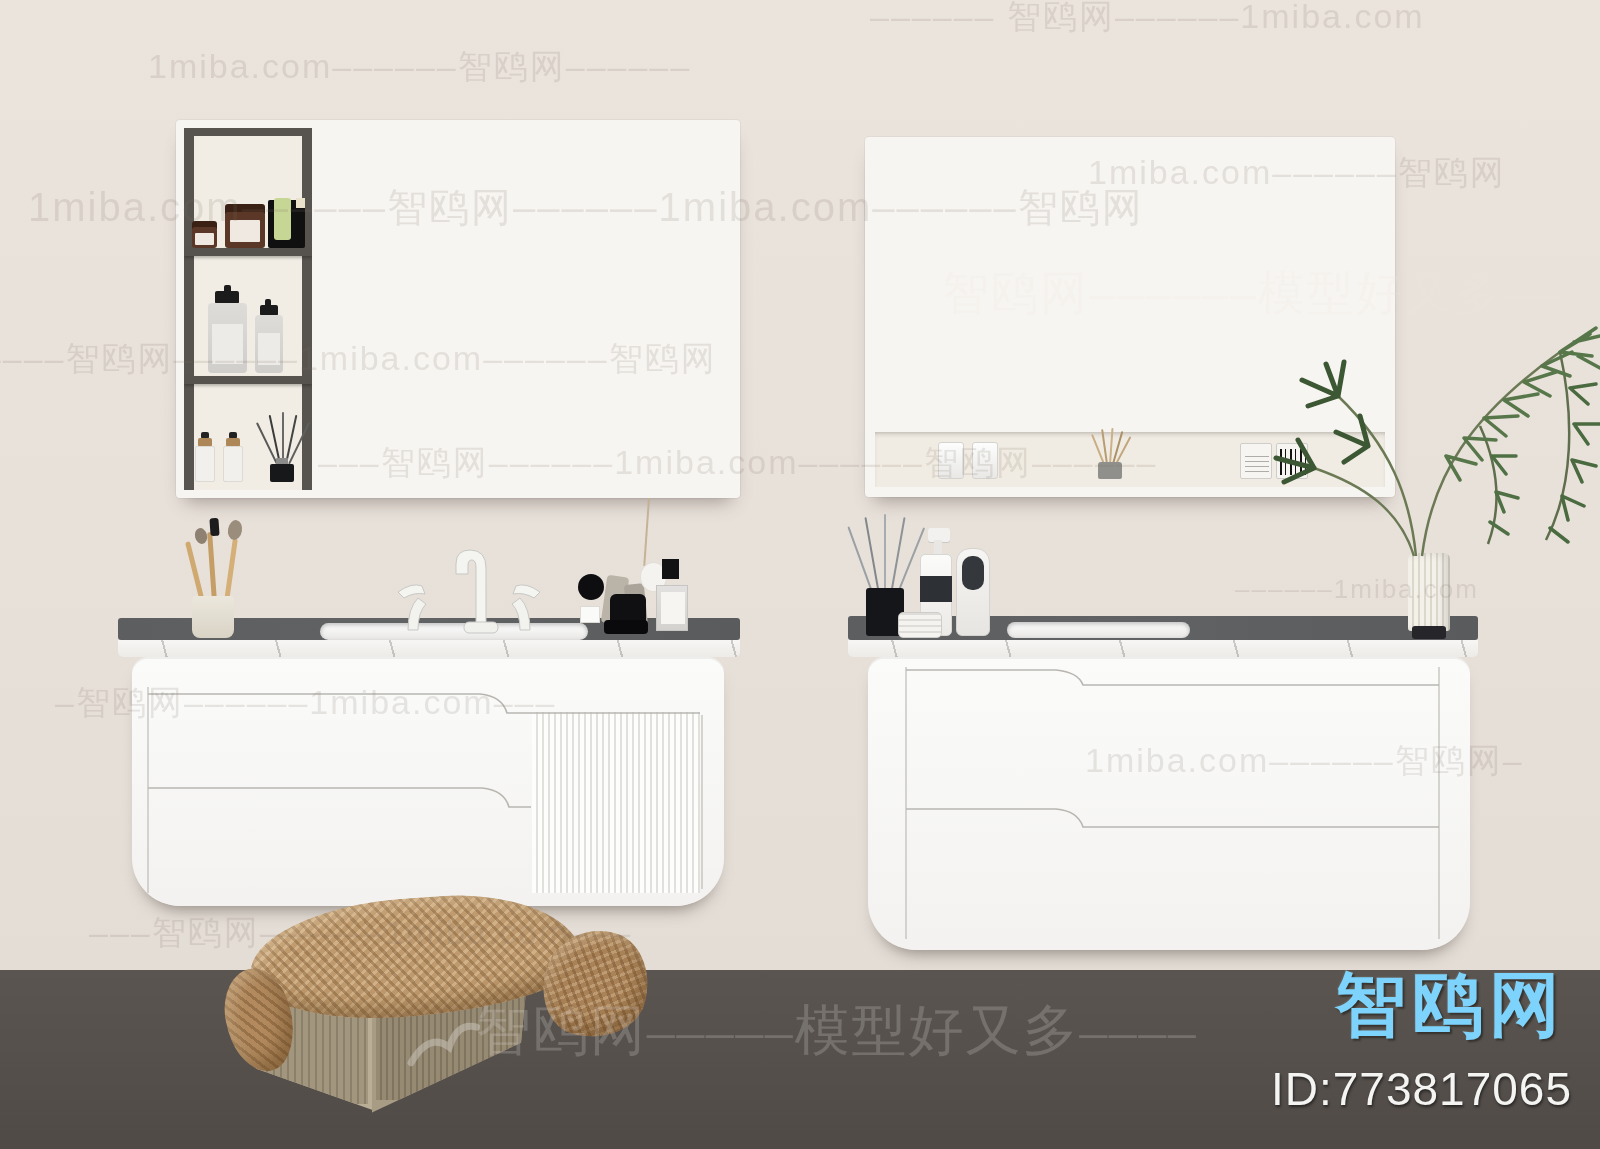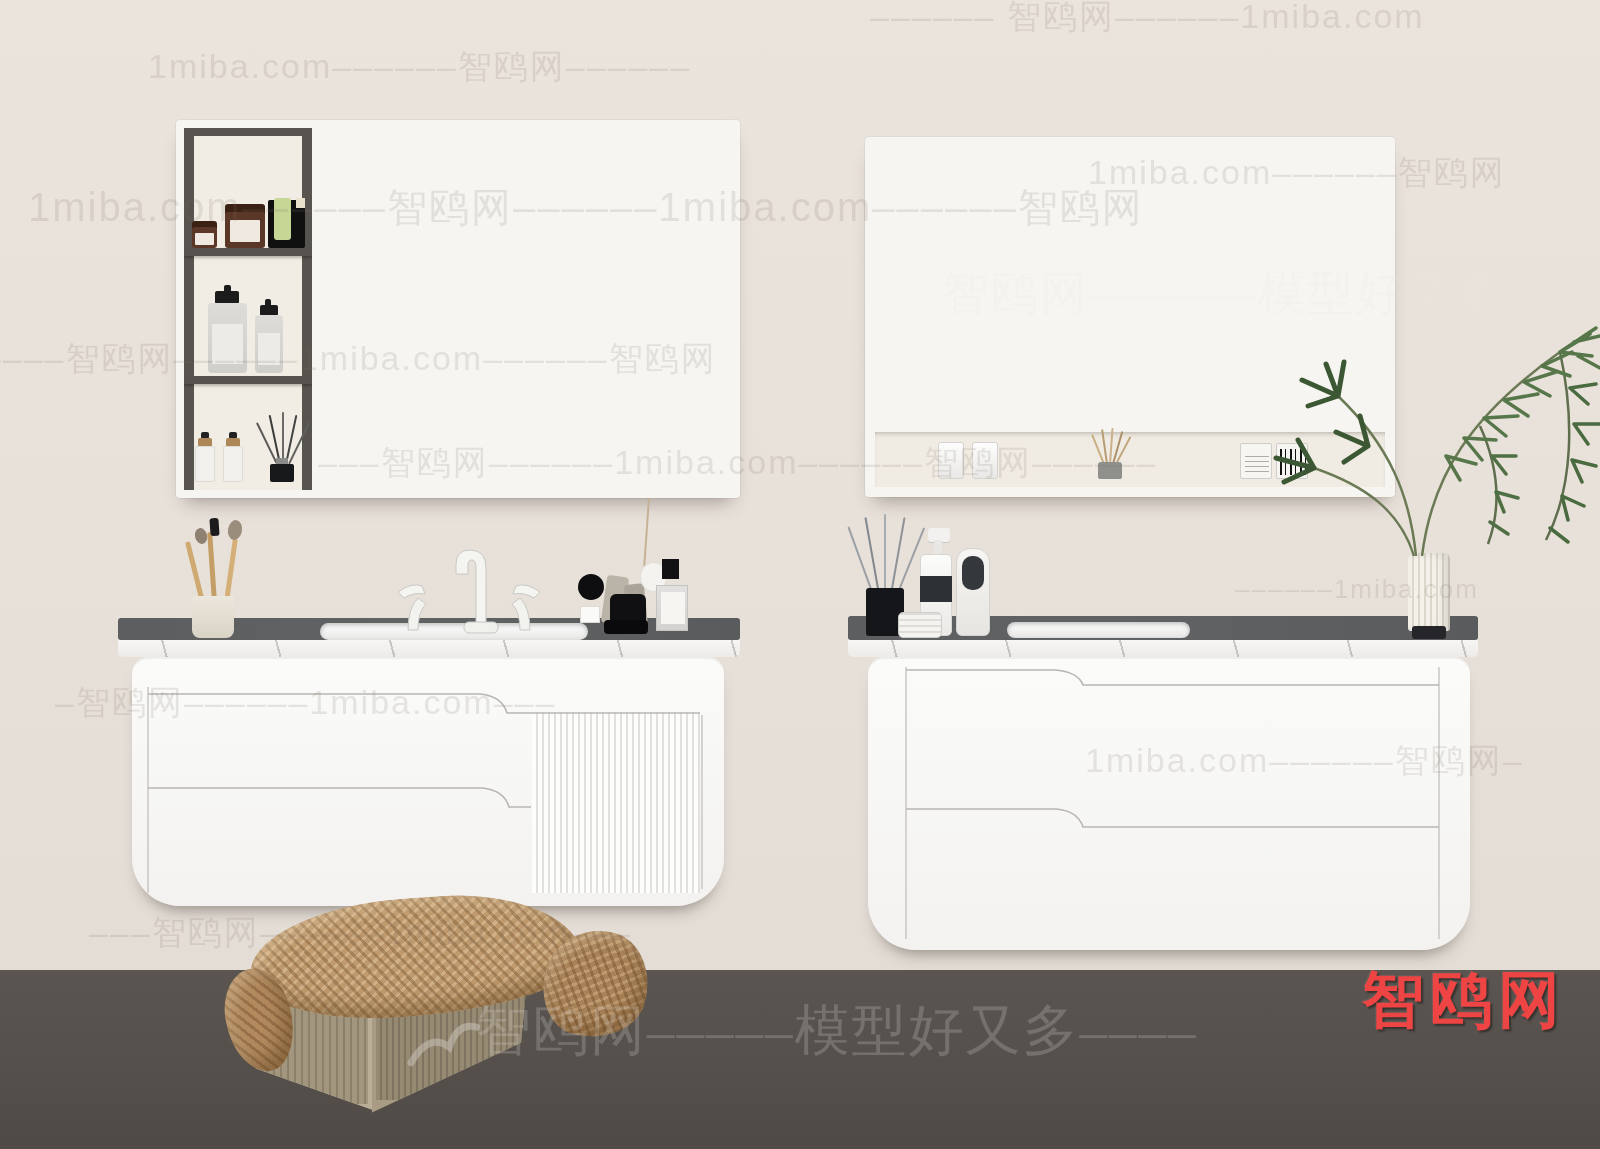--- a/index.html
+++ b/index.html
@@ -118,21 +118,21 @@
   .vase{left:1408px;top:553px;width:42px;height:78px;border-radius:6px 6px 3px 3px;
         background:repeating-linear-gradient(90deg,#f4f1ea 0 4px,#dcd7cb 4px 6px);
         box-shadow:inset -6px 0 8px rgba(0,0,0,.12);}
   .vasebase{left:1412px;top:626px;width:34px;height:13px;background:#26262a;border-radius:3px;}
 
   
   .wm{white-space:nowrap;letter-spacing:2px;pointer-events:none;font-family:"Liberation Sans",sans-serif;}
   .wm-d{color:rgba(125,112,99,.16);}
   .wm-l{color:rgba(236,231,225,.17);}
   .wm-lb{color:rgba(228,223,217,.22);font-family:Liberation Serif, serif;}
-  .brand-cn{right:34px;top:958px;font-size:62px;font-weight:bold;letter-spacing:6px;color:#ef4444;
+  .brand-cn{right:34px;top:958px;font-size:71px;font-weight:bold;letter-spacing:6px;color:#7dd3fc;
             text-shadow:2px 2px 2px rgba(25,22,19,.55),-1px -1px 1px rgba(255,255,255,.07);}
   .brand-id{right:28px;top:1062px;font-size:46px;color:#f4f4f3;letter-spacing:1px;
             text-shadow:1px 2px 3px rgba(0,0,0,.55);}
 </style>
 </head>
 <body>
 
 <div class="stage">
 
   <div class="abs wall"></div>
@@ -340,14 +340,15 @@
     <div class="abs wm wm-d" style="left:55px;top:680px;font-size:34px;">–智鸥网––––––1miba.com–––</div>
     <div class="abs wm wm-d" style="left:1085px;top:738px;font-size:34px;">1miba.com––––––智鸥网–</div>
     <div class="abs wm wm-d" style="left:55px;top:910px;font-size:34px;margin-left:34px;">–––智鸥网––––––1miba.com–––</div>
     <div class="abs wm wm-lb" style="left:476px;top:994px;font-size:55px;">智鸥网–––––模型好又多––––</div>
     <svg class="abs" style="left:404px;top:1020px;transform:rotate(-8deg);" width="80" height="66">
       <path d="M6,38 Q28,10 46,28 Q58,4 76,12" stroke="rgba(205,199,191,.5)" stroke-width="7" fill="none" stroke-linecap="round"></path>
     </svg>
   </div>
 
   <div class="abs brand-cn">智鸥网</div>
+  <div class="abs brand-id">ID:773817065</div>
 
 </div>
 
 </body></html>

